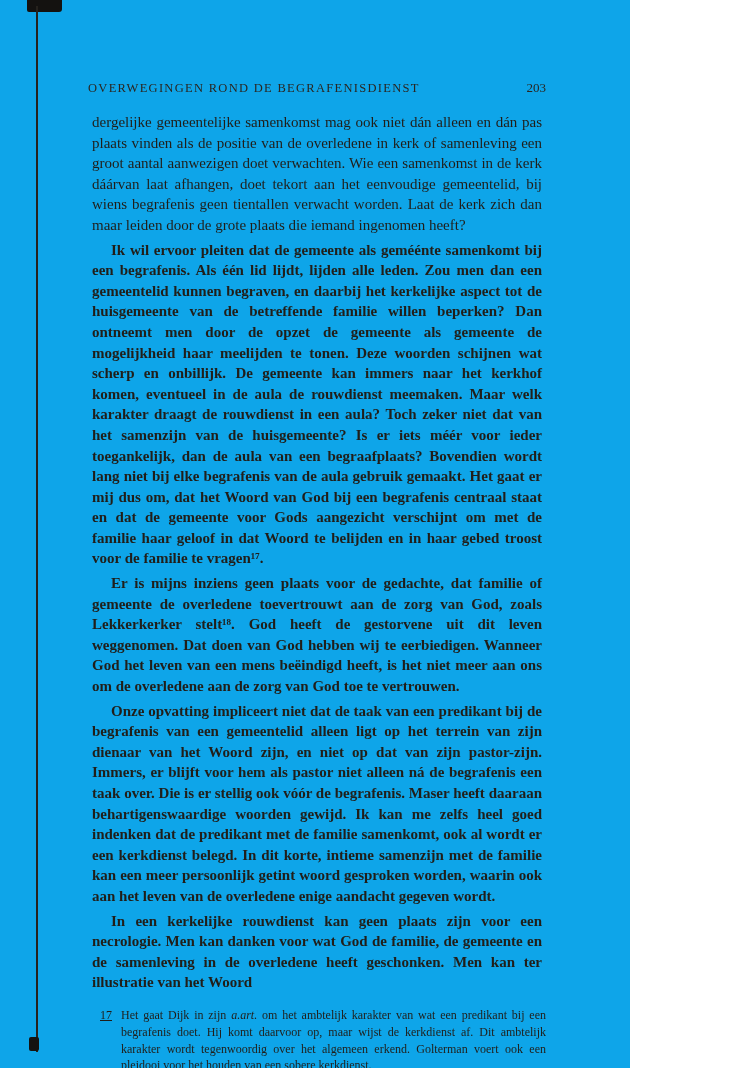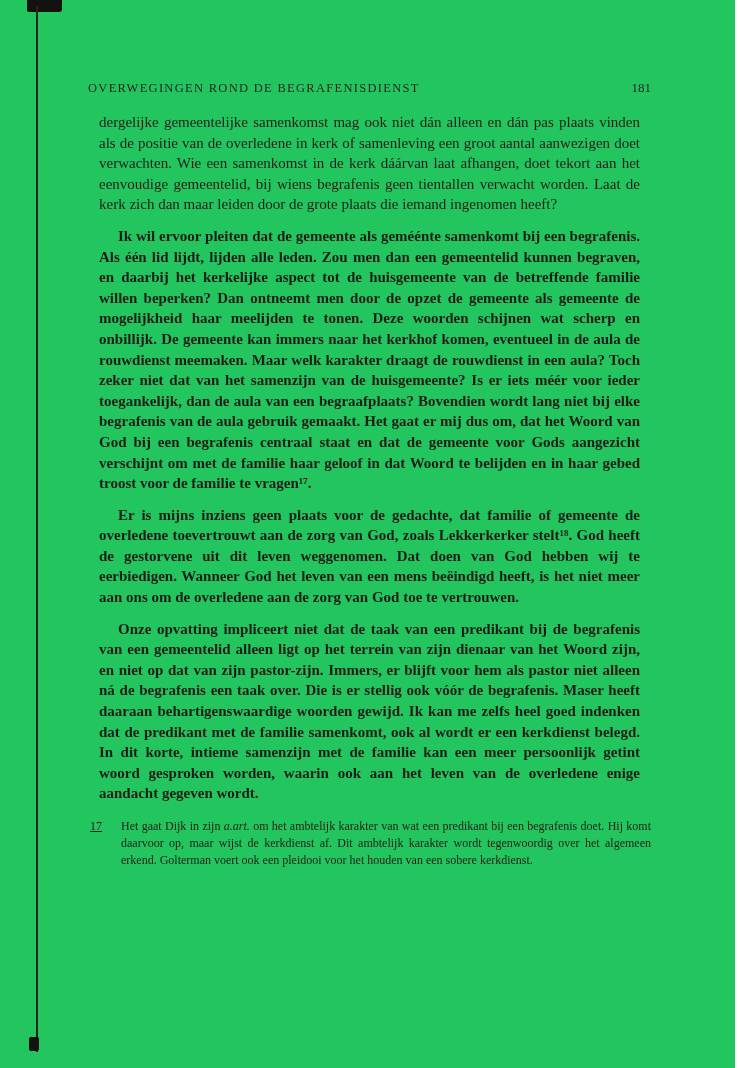--- a/index.html
+++ b/index.html
@@ -2,23 +2,23 @@
 <html><head>
 <meta charset="utf-8">
 <style>
   html, body {
     margin: 0;
     padding: 0;
     background: #ffffff;
   }
   .page {
     position: relative;
-    width: 735px;
+    width: 630px;
     height: 1068px;
-    background: #22c55e;
+    background: #0ea5e9;
     color: #211e19;
     font-family: "Liberation Serif", "DejaVu Serif", serif;
     overflow: hidden;
   }
   
   .scan-mark-top {
     position: absolute;
     left: 27px;
     top: 0;
     width: 35px;
@@ -63,64 +63,65 @@
   .page-num {
     font-size: 13px;
     color: #2a2620;
   }
   .body-text {
     font-size: 15px;
     line-height: 20.6px;
     text-align: justify;
   }
   .para {
-    margin: 11px;
+    margin: 4px;
   }
   .para.indent {
     text-indent: 19px;
     font-weight: bold;
   }
   .footnotes {
     margin-top: 14px;
     font-size: 12px;
     line-height: 16.8px;
     text-align: justify;
   }
   .footnote {
     position: relative;
     padding-left: 33px;
   }
   .fn-num {
     position: absolute;
-    left: 2px;
+    left: 12px;
     top: 0;
     text-decoration: underline;
   }
 </style>
 </head>
 <body>
 
 <div class="page">
 
   <div class="scan-mark-top"></div>
   <div class="scan-edge-line"></div>
   <div class="scan-mark-bottom"></div>
 
   <div class="content">
 
     <header class="running-head">
       <span class="running-title">OVERWEGINGEN ROND DE BEGRAFENISDIENST</span>
-      <span class="page-num">181</span>
+      <span class="page-num">203</span>
     </header>
 
     <main class="body-text">
         <p class="para">dergelijke gemeentelijke samenkomst mag ook niet dán alleen en dán pas plaats vinden als de positie van de overledene in kerk of samenleving een groot aantal aanwezigen doet verwachten. Wie een samenkomst in de kerk dáárvan laat afhangen, doet tekort aan het eenvoudige gemeentelid, bij wiens begrafenis geen tientallen verwacht worden. Laat de kerk zich dan maar leiden door de grote plaats die iemand ingenomen heeft?</p>
         <p class="para indent">Ik wil ervoor pleiten dat de gemeente als geméénte samenkomt bij een begrafenis. Als één lid lijdt, lijden alle leden. Zou men dan een gemeentelid kunnen begraven, en daarbij het kerkelijke aspect tot de huisgemeente van de betreffende familie willen beperken? Dan ontneemt men door de opzet de gemeente als gemeente de mogelijkheid haar meelijden te tonen. Deze woorden schijnen wat scherp en onbillijk. De gemeente kan immers naar het kerkhof komen, eventueel in de aula de rouwdienst meemaken. Maar welk karakter draagt de rouwdienst in een aula? Toch zeker niet dat van het samenzijn van de huisgemeente? Is er iets méér voor ieder toegankelijk, dan de aula van een begraafplaats? Bovendien wordt lang niet bij elke begrafenis van de aula gebruik gemaakt. Het gaat er mij dus om, dat het Woord van God bij een begrafenis centraal staat en dat de gemeente voor Gods aangezicht verschijnt om met de familie haar geloof in dat Woord te belijden en in haar gebed troost voor de familie te vragen¹⁷.</p>
         <p class="para indent">Er is mijns inziens geen plaats voor de gedachte, dat familie of gemeente de overledene toevertrouwt aan de zorg van God, zoals Lekkerkerker stelt¹⁸. God heeft de gestorvene uit dit leven weggenomen. Dat doen van God hebben wij te eerbiedigen. Wanneer God het leven van een mens beëindigd heeft, is het niet meer aan ons om de overledene aan de zorg van God toe te vertrouwen.</p>
         <p class="para indent">Onze opvatting impliceert niet dat de taak van een predikant bij de begrafenis van een gemeentelid alleen ligt op het terrein van zijn dienaar van het Woord zijn, en niet op dat van zijn pastor-zijn. Immers, er blijft voor hem als pastor niet alleen ná de begrafenis een taak over. Die is er stellig ook vóór de begrafenis. Maser heeft daaraan behartigenswaardige woorden gewijd. Ik kan me zelfs heel goed indenken dat de predikant met de familie samenkomt, ook al wordt er een kerkdienst belegd. In dit korte, intieme samenzijn met de familie kan een meer persoonlijk getint woord gesproken worden, waarin ook aan het leven van de overledene enige aandacht gegeven wordt.</p>
+        <p class="para indent">In een kerkelijke rouwdienst kan geen plaats zijn voor een necrologie. Men kan danken voor wat God de familie, de gemeente en de samenleving in de overledene heeft geschonken. Men kan ter illustratie van het Woord</p>
       </main>
 
     <section class="footnotes">
         <div class="footnote"><span class="fn-num">17</span><span><span>Het gaat Dijk in zijn </span><span style="font-style: italic;">a.art.</span><span> om het ambtelijk karakter van wat een predikant bij een begrafenis doet. Hij komt daarvoor op, maar wijst de kerkdienst af. Dit ambtelijk karakter wordt tegenwoordig over het algemeen erkend. Golterman voert ook een pleidooi voor het houden van een sobere kerkdienst.</span></span></div>
       </section>
 
   </div>
 </div>
 
 </body></html>

